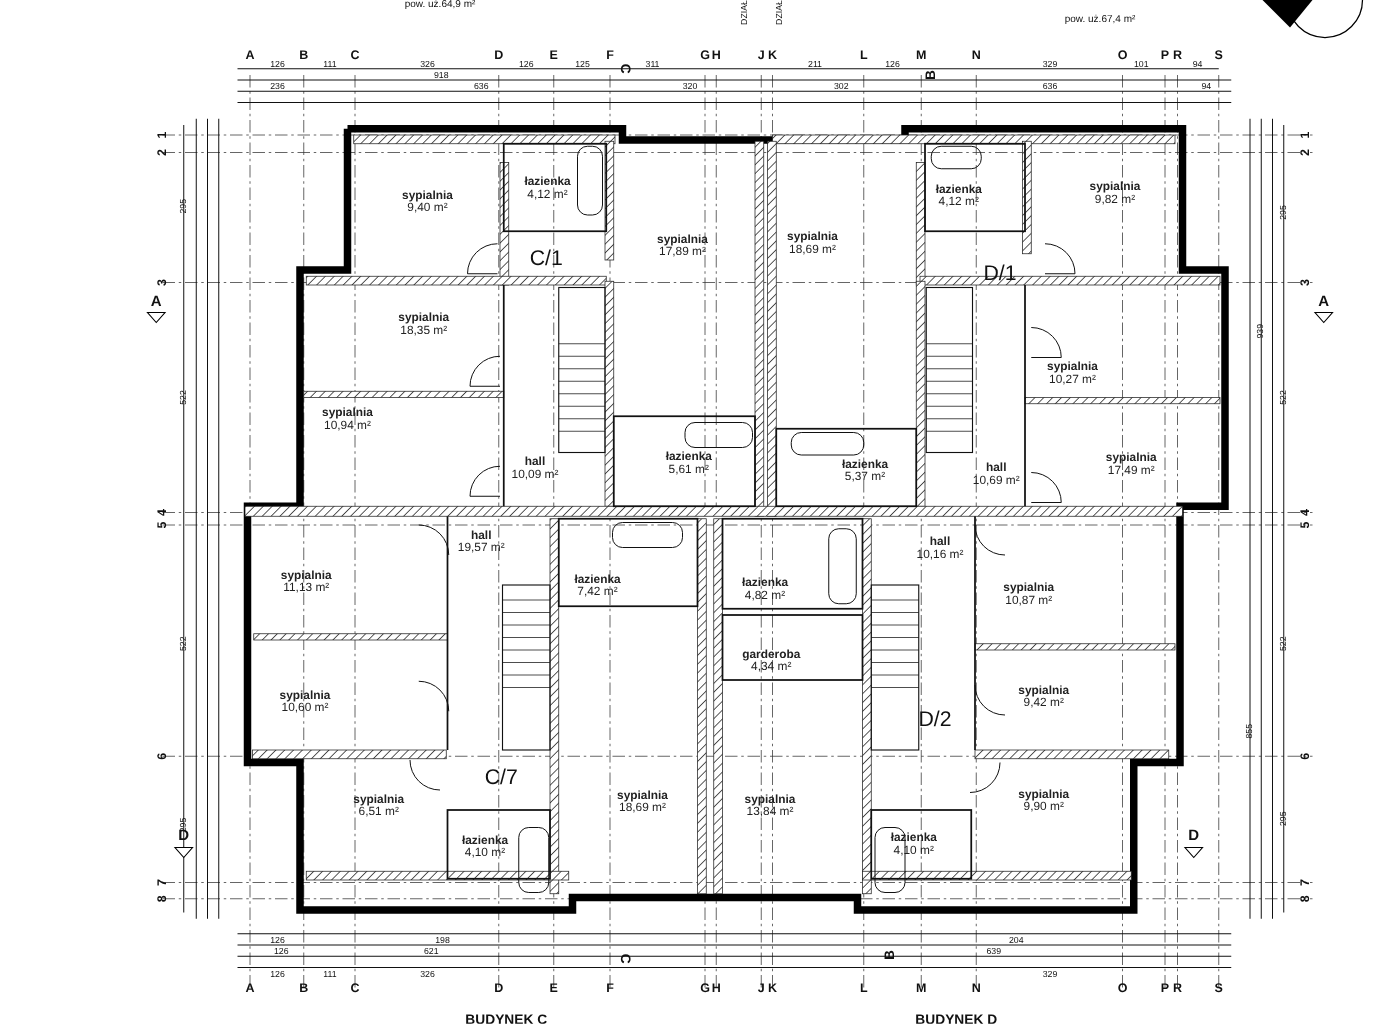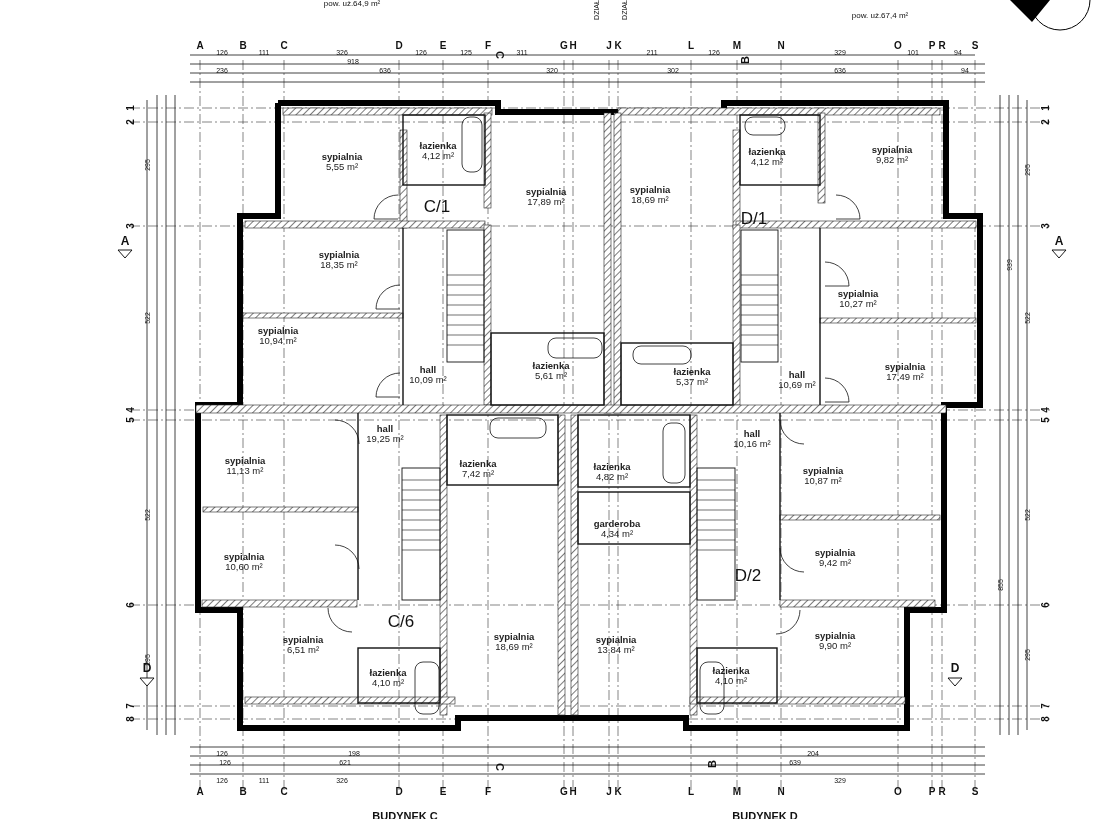--- a/index.html
+++ b/index.html
@@ -262,27 +262,27 @@
 <div class="ax" style="left:125px;top:241px;font-size:12px">A</div>
 <div class="ax" style="left:1059px;top:241px;font-size:12px">A</div>
 <div class="ax" style="left:147px;top:668px;font-size:12px">D</div>
 <div class="ax" style="left:955px;top:668px;font-size:12px">D</div>
 <div class="ax" style="left:500px;top:55px;font-size:11px;transform:translate(-50%,-50%) rotate(90deg)">C</div>
 <div class="ax" style="left:500px;top:767px;font-size:11px;transform:translate(-50%,-50%) rotate(90deg)">C</div>
 <div class="ax" style="left:745px;top:60px;font-size:11px;transform:translate(-50%,-50%) rotate(-90deg)">B</div>
 <div class="ax" style="left:712px;top:764px;font-size:11px;transform:translate(-50%,-50%) rotate(-90deg)">B</div>
 
 <div class="big" style="left:437px;top:207px">C/1</div>
-<div class="big" style="left:754px;top:219px">D/1</div>
-<div class="big" style="left:401px;top:622px">C/6</div>
+<div class="big" style="left:800px;top:219px">D/1</div>
+<div class="big" style="left:401px;top:622px">C/7</div>
 <div class="big" style="left:748px;top:576px">D/2</div>
 
 <div class="lbl" style="left:342px;top:162px">
     <span class="name">sypialnia</span>
-    <span class="area">5,55 m²</span>
+    <span class="area">9,40 m²</span>
   </div>
 <div class="lbl" style="left:438px;top:151px">
     <span class="name">łazienka</span>
     <span class="area">4,12 m²</span>
   </div>
 <div class="lbl" style="left:546px;top:197px">
     <span class="name">sypialnia</span>
     <span class="area">17,89 m²</span>
   </div>
 <div class="lbl" style="left:339px;top:260px">
@@ -332,21 +332,21 @@
 <div class="lbl" style="left:245px;top:466px">
     <span class="name">sypialnia</span>
     <span class="area">11,13 m²</span>
   </div>
 <div class="lbl" style="left:244px;top:562px">
     <span class="name">sypialnia</span>
     <span class="area">10,60 m²</span>
   </div>
 <div class="lbl" style="left:385px;top:434px">
     <span class="name">hall</span>
-    <span class="area">19,25 m²</span>
+    <span class="area">19,57 m²</span>
   </div>
 <div class="lbl" style="left:478px;top:469px">
     <span class="name">łazienka</span>
     <span class="area">7,42 m²</span>
   </div>
 <div class="lbl" style="left:303px;top:645px">
     <span class="name">sypialnia</span>
     <span class="area">6,51 m²</span>
   </div>
 <div class="lbl" style="left:388px;top:678px">

